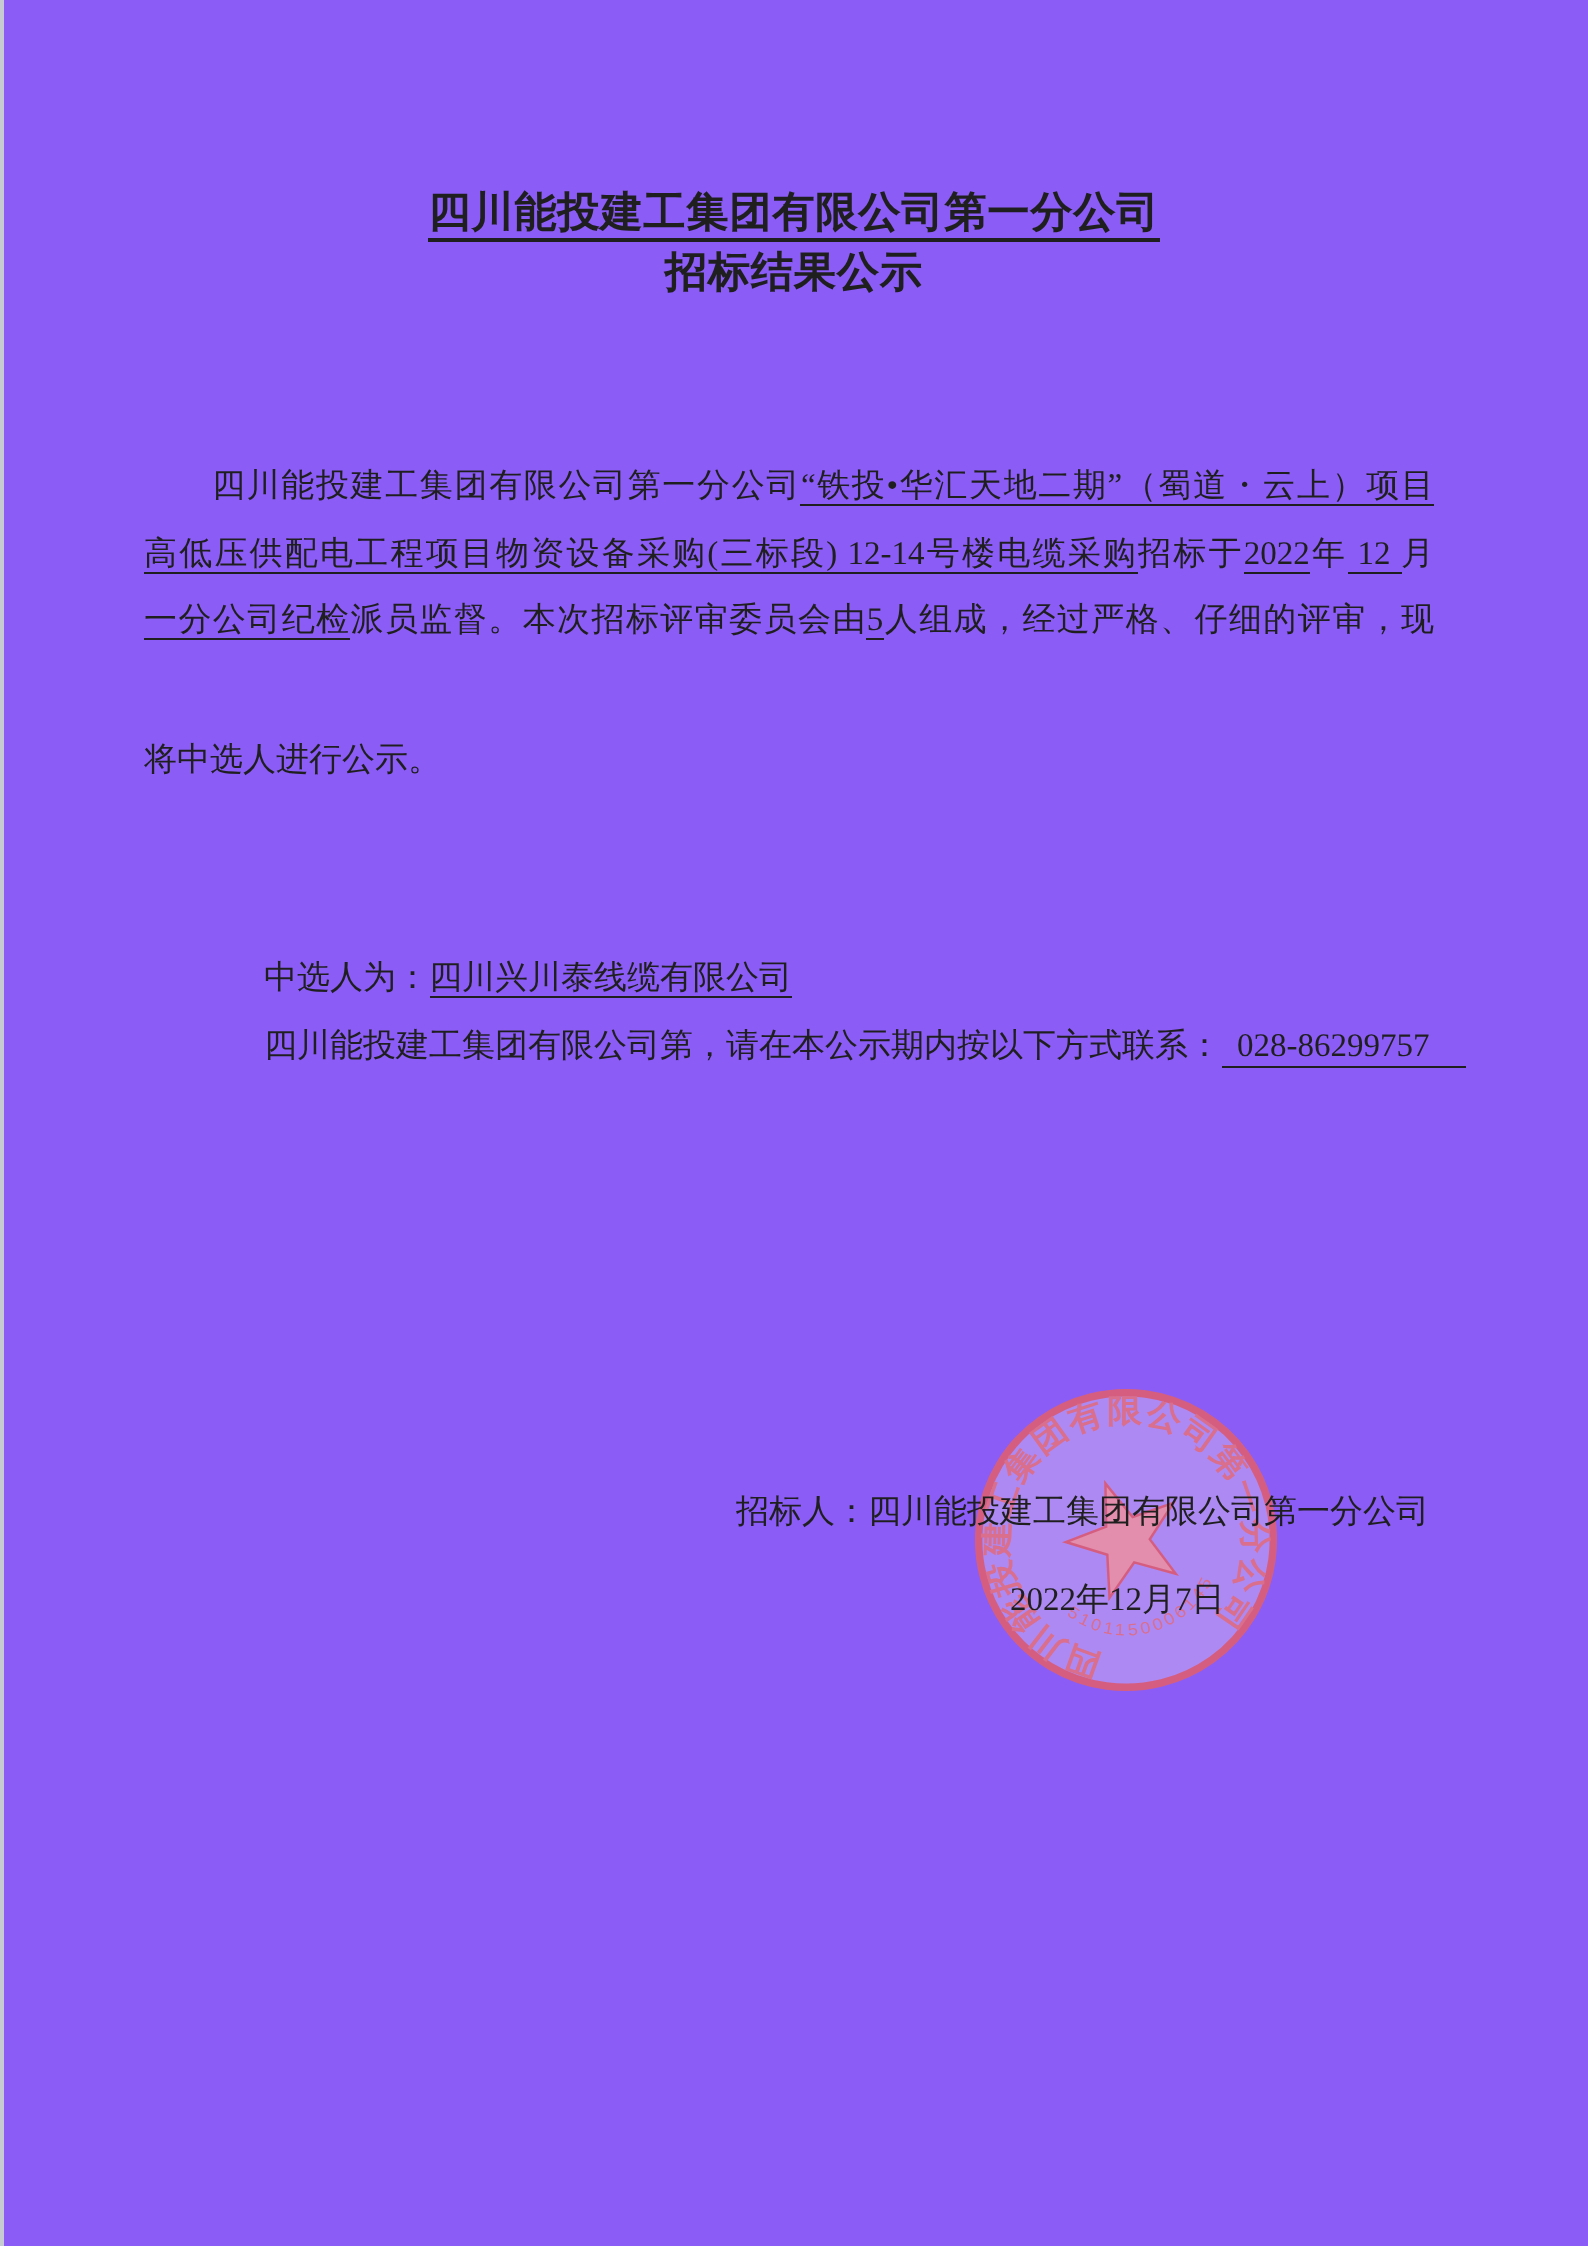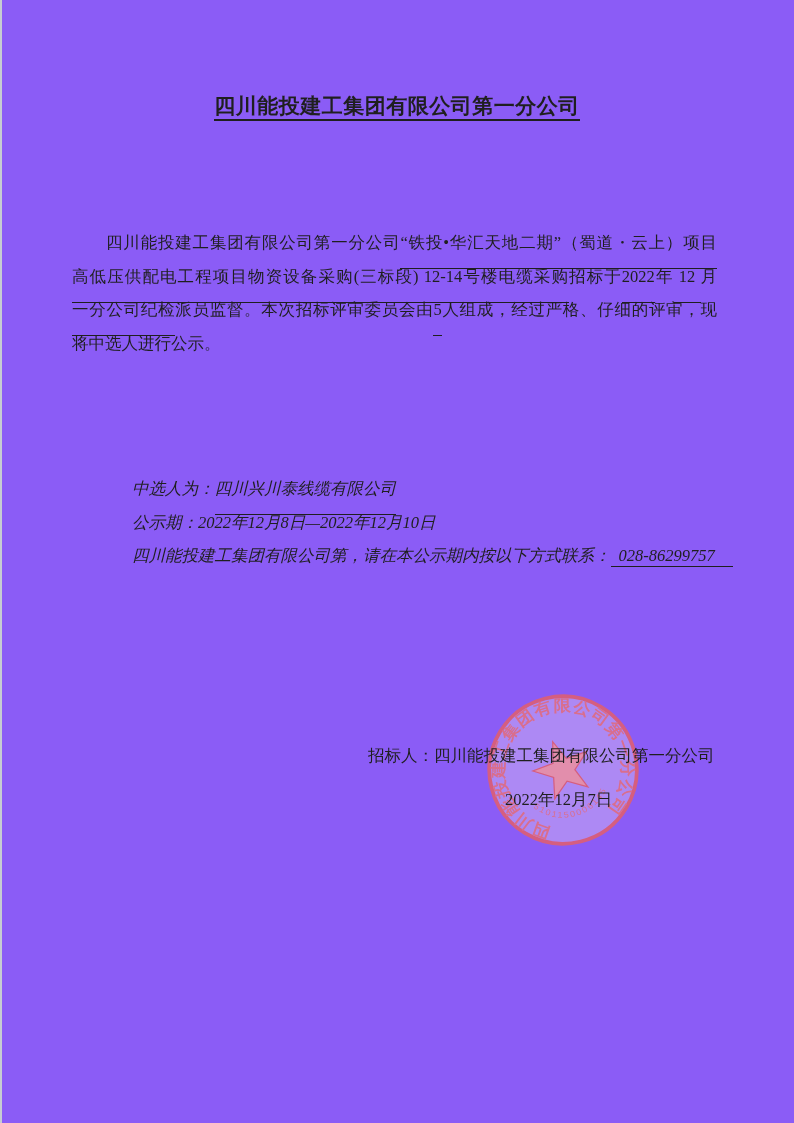--- a/index.html
+++ b/index.html
@@ -20,27 +20,27 @@
   .title-block .tl{white-space:nowrap;}
   .title-block .u-span{border-bottom:2px solid #1f1f1f;padding-bottom:1px;}
 
   
   .body-block{
     position:absolute;top:226px;left:72px;width:645px;
     font-size:16.5px;line-height:33.5px;
   }
   .bl{text-align:justify;text-align-last:justify;}
   .bl.first{text-indent:34px;}
-  .bl.last{text-align-last:left;}
-  .u{border-bottom:1.6px solid #1f1f1f;padding-bottom:16px;}
+  .bl.last{text-align-last:left;margin-top:36px;}
+  .u{border-bottom:1.6px solid #1f1f1f;padding-bottom:0px;}
 
   
   .mid-block{
     position:absolute;top:472px;left:132px;width:610px;
-    font-size:16.5px;line-height:33.5px;white-space:nowrap;font-style:italic;
+    font-size:16.5px;line-height:33.5px;white-space:nowrap;
   }
   .phone-u{border-bottom:1.6px solid #1f1f1f;padding:0 18px 1px 8px;}
 
   
   .sig-tenderer{position:absolute;top:745px;left:368px;font-size:16.5px;z-index:3;white-space:nowrap;}
   .sig-date{position:absolute;top:789px;left:505px;font-size:16.5px;z-index:3;white-space:nowrap;}
 
   
   .stamp{
     position:absolute;left:480px;top:687px;width:166px;height:166px;
@@ -50,43 +50,41 @@
   .stamp .code-text{font-family:"Liberation Sans","DejaVu Sans",sans-serif;}
 </style>
 </head>
 <body>
 
 <div class="page">
   <div class="edge-left"></div>
 
   <div class="title-block">
     <div class="tl"><span class="u-span">四川能投建工集团有限公司第一分公司</span></div>
+    <div class="tl"><span>招标结果公示</span></div>
   </div>
 
   <div class="body-block">
     <div class="bl first">
       <span>四川能投建工集团有限公司第一分公司</span><span class="u">“铁投•华汇天地二期”（蜀道・云上）项目</span>
     </div>
     <div class="bl">
       <span class="u">高低压供配电工程项目物资设备采购(三标段) 12-14号楼电缆采购</span><span>招标于</span><span class="u">2022</span><span>年</span><span class="u"> 12 </span><span>月</span>
     </div>
     <div class="bl">
       <span class="u">一分公司纪检</span><span>派员监督。本次招标评审委员会由</span><span class="u">5</span><span>人组成，经过严格、仔细的评审，现</span>
     </div>
     <div class="bl last">
       <span>将中选人进行公示。</span>
     </div>
   </div>
 
   <div class="mid-block">
     <div>
       <span>中选人为：</span><span class="u">四川兴川泰线缆有限公司</span>
-    </div>
-    <div>
-      <span>公示期：2022年12月8日—2022年12月10日</span>
     </div>
     <div>
       <span>四川能投建工集团有限公司第，请在本公示期内按以下方式联系：</span><span class="u phone-u">028-86299757</span>
     </div>
   </div>
 
   <div class="sig-tenderer">招标人：四川能投建工集团有限公司第一分公司</div>
   <div class="sig-date">2022年12月7日</div>
 
   <svg class="stamp" viewBox="0 0 160 160" aria-hidden="true">

